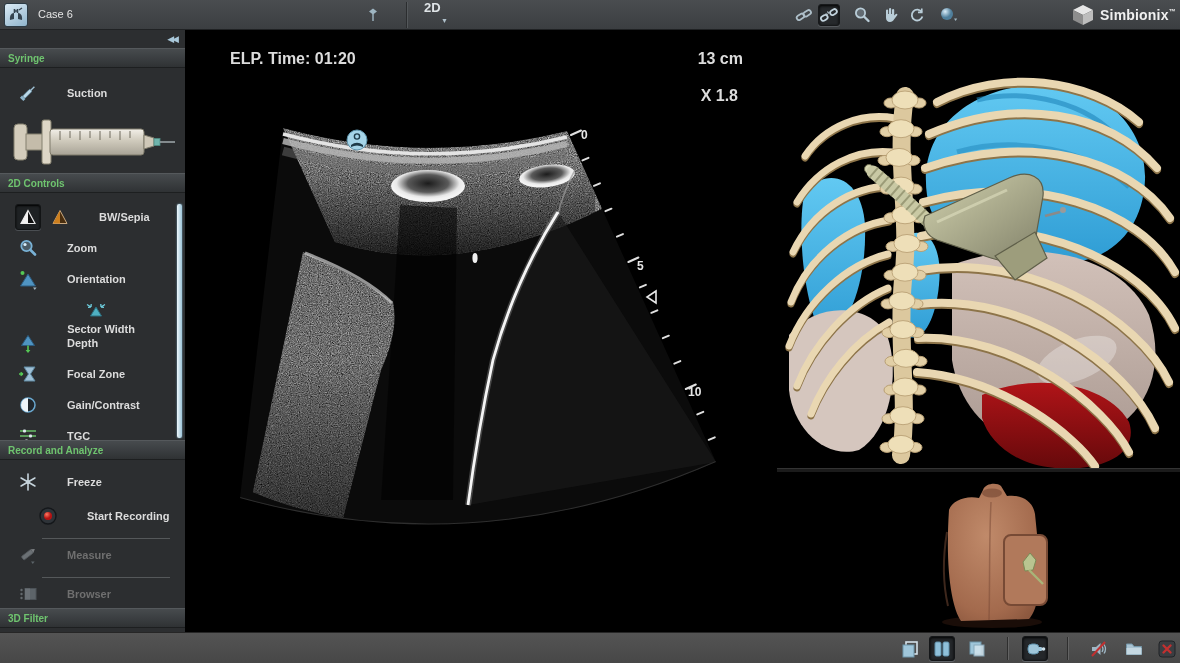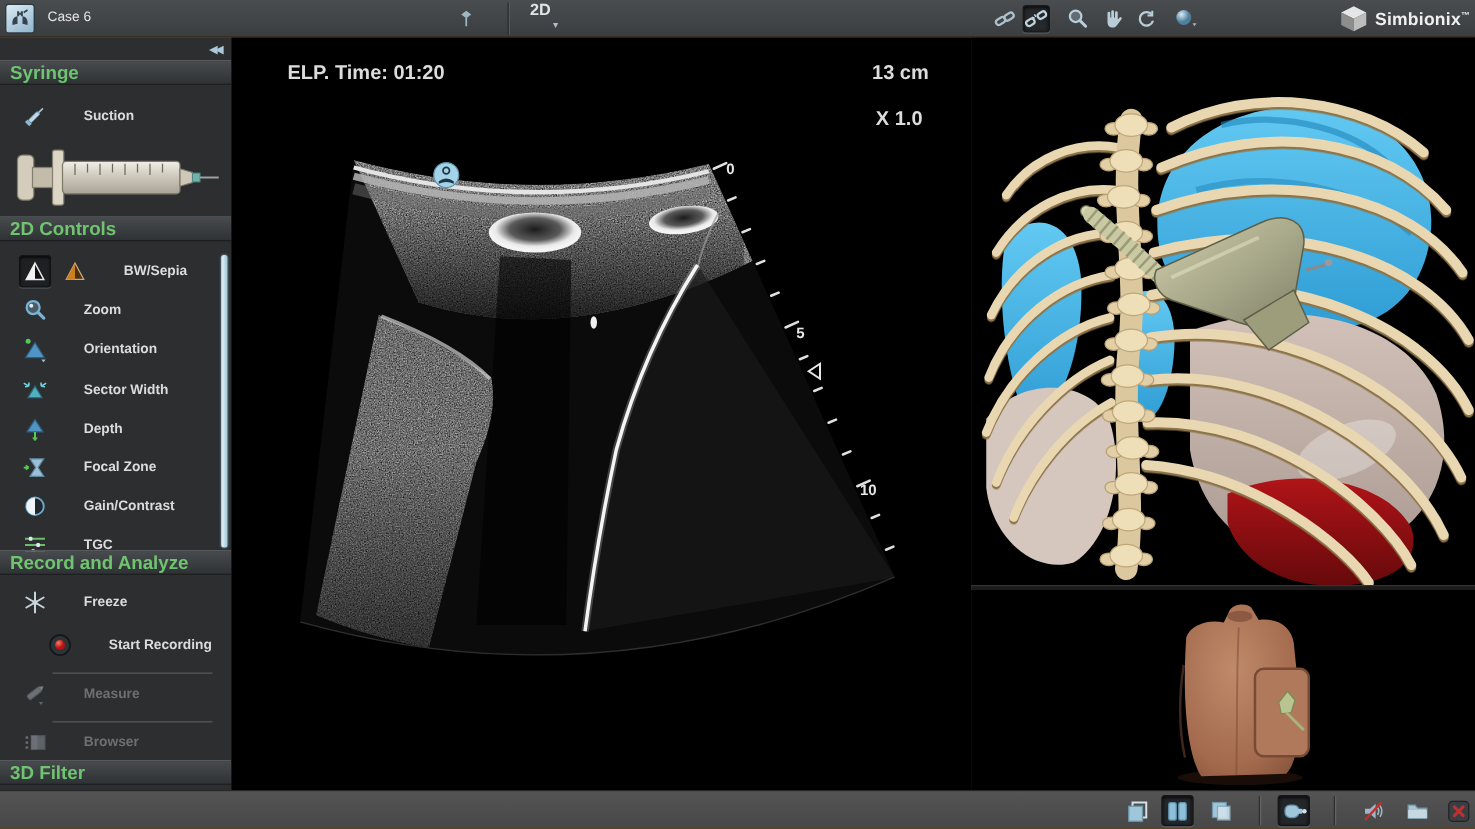--- a/index.html
+++ b/index.html
@@ -22,21 +22,21 @@
   .vdiv{position:absolute;top:2px;width:1px;height:26px;background:#2b2d2f;box-shadow:1px 0 0 #54585b;}
   .modelbl{position:absolute;left:424px;top:0;font-size:13px;font-weight:bold;color:#dfe4e7;}
   .modecaret{position:absolute;left:441px;top:17px;font-size:7px;color:#aebfc9;}
   .brand{position:absolute;left:1100px;top:7px;font-size:14px;font-weight:bold;color:#f0f0f0;letter-spacing:.2px;}
   .brand sup{font-size:7px;}
 
   
   .sidebar{position:absolute;left:0;top:30px;width:185px;height:602px;background:#2c2e30;overflow:hidden;}
   .hdr{position:absolute;left:0;width:185px;height:20px;z-index:5;
        background:linear-gradient(#474b4e,#2f3234);border-top:1px solid #55595c;border-bottom:1px solid #1d1f20;
-       font-size:15px;font-weight:bold;color:#6fc46f;line-height:19px;padding-left:8px;}
+       font-size:10px;font-weight:bold;color:#6fc46f;line-height:19px;padding-left:8px;}
   .srow{position:absolute;left:0;width:176px;height:30px;display:flex;align-items:center;}
   .srow .ic{width:26px;height:26px;margin-left:15px;display:flex;align-items:center;justify-content:center;flex:none;}
   .srow .ic.box{background:#1e2123;border:1px solid #121415;border-radius:3px;box-shadow:inset 0 1px 2px #000,0 1px 0 #4a4e52;}
   .srow .lbl{font-size:11px;font-weight:bold;color:#dcdcdc;margin-left:26px;white-space:nowrap;}
   .srow.dis .lbl{color:#6f6f6f;}
   .srow.dis svg{opacity:.5;}
   .sdiv{position:absolute;left:42px;width:128px;height:1px;background:#55585a;}
   .collapse{position:absolute;right:8px;top:4px;font-size:9px;color:#a9c8da;letter-spacing:-2px;cursor:pointer;}
   .sbar{position:absolute;left:177px;top:174px;width:5px;height:234px;border-radius:2px;
         background:linear-gradient(90deg,#eef7fb,#9cc4d8);box-shadow:0 0 2px #7fb0c8;}
@@ -217,21 +217,21 @@
       <span class="ic">
         <svg width="22" height="22" viewBox="0 0 22 22">
           <path d="M11 6 L18.5 18 H3.5 Z" fill="#4f94c2" stroke="#2c5c80" stroke-width="1"></path>
           <circle cx="5.5" cy="5" r="2" fill="#55c855"></circle>
           <path d="M16 19.5 l3.6 0 l-1.8 2.4 Z" fill="#9fb6c2"></path>
         </svg>
       </span>
       <span class="lbl">Orientation</span>
     </div>
 
-    <div class="srow" style="top:267px;">
+    <div class="srow" style="top:267px;flex-direction:column;">
       <span class="ic">
         <svg width="22" height="22" viewBox="0 0 22 22">
           <path d="M11 8 L16.5 17 H5.5 Z" fill="#4fb0c2" stroke="#2c7080" stroke-width="1"></path>
           <path d="M6 8 L2 5.5 M6 8 l-3 .4 M6 8 l.2 -3" stroke="#6fd0e0" stroke-width="1.3"></path>
           <path d="M16 8 L20 5.5 M16 8 l3 .4 M16 8 l-.2 -3" stroke="#6fd0e0" stroke-width="1.3"></path>
         </svg>
       </span>
       <span class="lbl">Sector Width</span>
     </div>
 
@@ -428,21 +428,21 @@
 
       <g>
         <circle cx="172" cy="110" r="10" fill="#a5d4e8" stroke="#5e93ab" stroke-width="1"></circle>
         <circle cx="172" cy="106.5" r="2.6" fill="none" stroke="#1e3a48" stroke-width="1.4"></circle>
         <path d="M166 115 q6 -4.5 12 0 l0 2 q-6 -3 -12 0 Z" fill="#1e3a48"></path>
       </g>
     </svg>
 
     <div class="ustext" style="left:45px;top:20px;">ELP. Time: 01:20</div>
     <div class="ustext" style="left:430px;top:20px;width:128px;text-align:right;">13 cm</div>
-    <div class="ustext" style="left:430px;top:57px;width:123px;text-align:right;">X 1.0</div>
+    <div class="ustext" style="left:430px;top:57px;width:123px;text-align:right;">X 1.8</div>
   </main>
 
   <section class="r-top">
     <svg width="403" height="438" viewBox="0 0 403 438">
       <defs>
         <linearGradient id="lung" x1="0" y1="0" x2="0" y2="1">
             <stop offset="0" stop-color="#62c9f2"></stop>
             <stop offset="1" stop-color="#2e9cd4"></stop>
           </linearGradient>
         <linearGradient id="pink" x1="0" y1="0" x2="0" y2="1">

